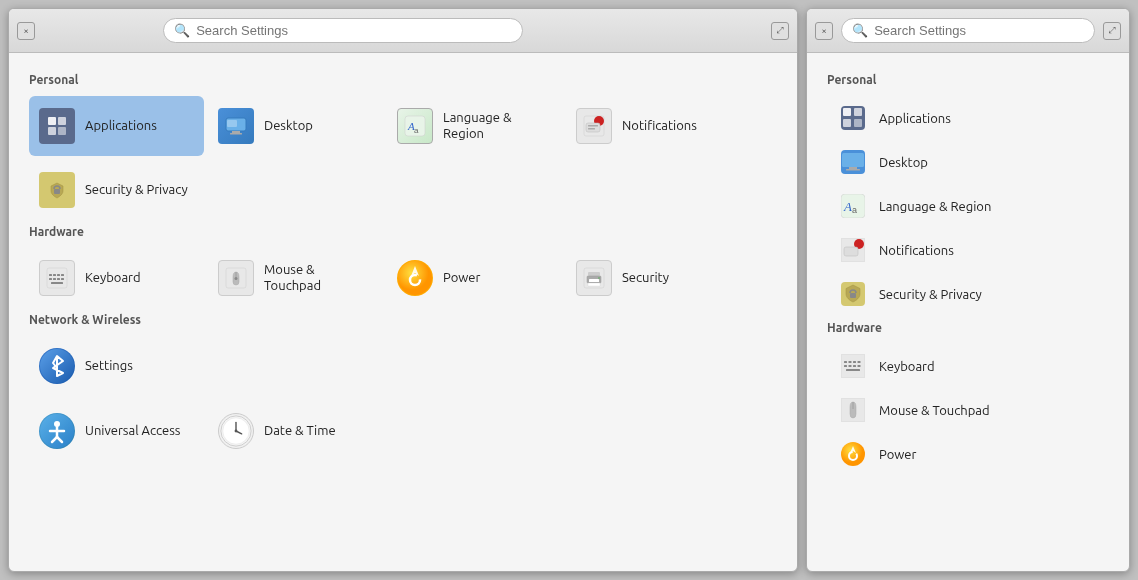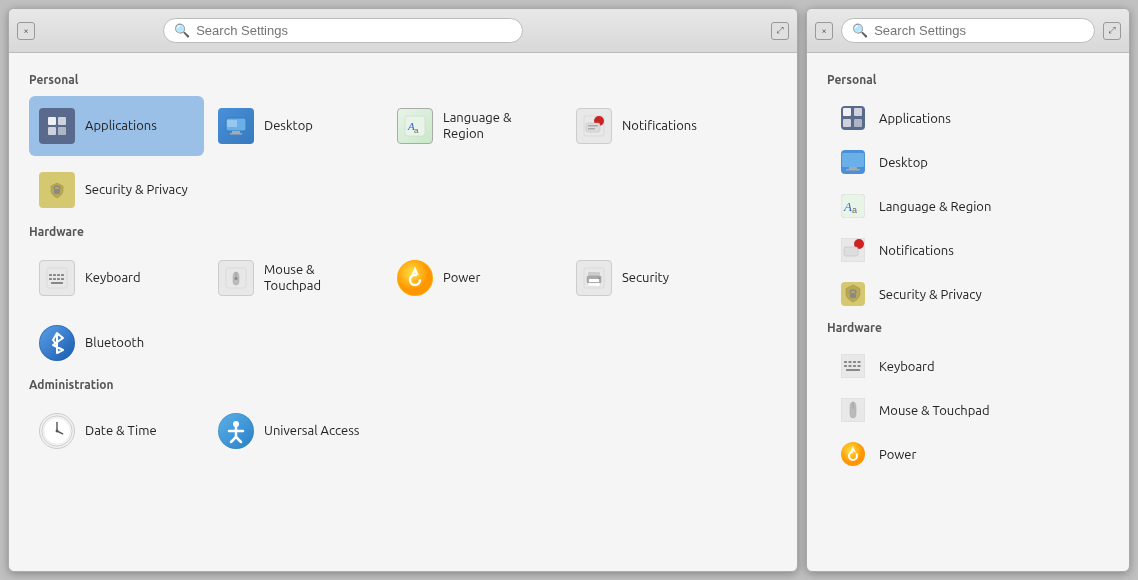--- a/index.html
+++ b/index.html
@@ -428,57 +428,44 @@
                 <circle cx="16" cy="11" r="1" fill="#7a7"></circle>
               </svg>
           </div>
           <span class="grid-item-label">Security</span>
         </div>
 
       </div>
     </div>
 
     <div class="section">
+      <div class="section-label">Network &amp; Wireless</div>
       <div class="items-grid">
 
         <div class="grid-item">
           <div class="icon-box icon-bluetooth">
             <svg width="36" height="36" viewBox="0 0 36 36">
                 <circle cx="18" cy="18" r="17" fill="url(#bg)"></circle>
                 <defs>
                   <linearGradient id="bg" x1="0%" y1="0%" x2="100%" y2="100%">
                     <stop offset="0%" stop-color="#5a9fe8"></stop>
                     <stop offset="100%" stop-color="#1a5bae"></stop>
                   </linearGradient>
                 </defs>
                 <path d="M18 8 L18 28 M18 8 L24 13 L14 20 L24 25 L18 28 L18 20 L14 15 Z" fill="none" stroke="white" stroke-width="2" stroke-linejoin="round"></path>
               </svg>
           </div>
-          <span class="grid-item-label">Bluetooth</span>
+          <span class="grid-item-label">Settings</span>
         </div>
 
       </div>
     </div>
 
     <div class="section">
-      <div class="section-label">Administration</div>
       <div class="items-grid">
-
-        <div class="grid-item">
-          <div class="icon-box icon-datetime">
-            <svg width="36" height="36" viewBox="0 0 36 36">
-                <circle cx="18" cy="18" r="16" fill="#f5f5f5" stroke="#ccc" stroke-width="1"></circle>
-                <circle cx="18" cy="18" r="14" fill="white" stroke="#ddd" stroke-width="0.5"></circle>
-                <line x1="18" y1="18" x2="18" y2="9" stroke="#555" stroke-width="1.5" stroke-linecap="round"></line>
-                <line x1="18" y1="18" x2="24" y2="21" stroke="#555" stroke-width="1.5" stroke-linecap="round"></line>
-                <circle cx="18" cy="18" r="1.5" fill="#555"></circle>
-              </svg>
-          </div>
-          <span class="grid-item-label">Date &amp; Time</span>
-        </div>
 
         <div class="grid-item">
           <div class="icon-box icon-universal">
             <svg width="36" height="36" viewBox="0 0 36 36">
                 <circle cx="18" cy="18" r="17" fill="url(#ug)"></circle>
                 <defs>
                   <linearGradient id="ug" x1="0%" y1="0%" x2="100%" y2="100%">
                     <stop offset="0%" stop-color="#5ab0e8"></stop>
                     <stop offset="100%" stop-color="#2a80c8"></stop>
                   </linearGradient>
@@ -486,20 +473,33 @@
                 <circle cx="18" cy="11" r="3" fill="white"></circle>
                 <line x1="18" y1="14" x2="18" y2="24" stroke="white" stroke-width="2.5" stroke-linecap="round"></line>
                 <line x1="11" y1="18" x2="25" y2="18" stroke="white" stroke-width="2.5" stroke-linecap="round"></line>
                 <line x1="18" y1="24" x2="13" y2="29" stroke="white" stroke-width="2.5" stroke-linecap="round"></line>
                 <line x1="18" y1="24" x2="23" y2="29" stroke="white" stroke-width="2.5" stroke-linecap="round"></line>
               </svg>
           </div>
           <span class="grid-item-label">Universal Access</span>
         </div>
 
+        <div class="grid-item">
+          <div class="icon-box icon-datetime">
+            <svg width="36" height="36" viewBox="0 0 36 36">
+                <circle cx="18" cy="18" r="16" fill="#f5f5f5" stroke="#ccc" stroke-width="1"></circle>
+                <circle cx="18" cy="18" r="14" fill="white" stroke="#ddd" stroke-width="0.5"></circle>
+                <line x1="18" y1="18" x2="18" y2="9" stroke="#555" stroke-width="1.5" stroke-linecap="round"></line>
+                <line x1="18" y1="18" x2="24" y2="21" stroke="#555" stroke-width="1.5" stroke-linecap="round"></line>
+                <circle cx="18" cy="18" r="1.5" fill="#555"></circle>
+              </svg>
+          </div>
+          <span class="grid-item-label">Date &amp; Time</span>
+        </div>
+
       </div>
     </div>
 
   </div>
 </div>
 
 <div class="window window-right">
   <div class="titlebar">
     <div class="close-btn">×</div>
     <div class="search-bar">

